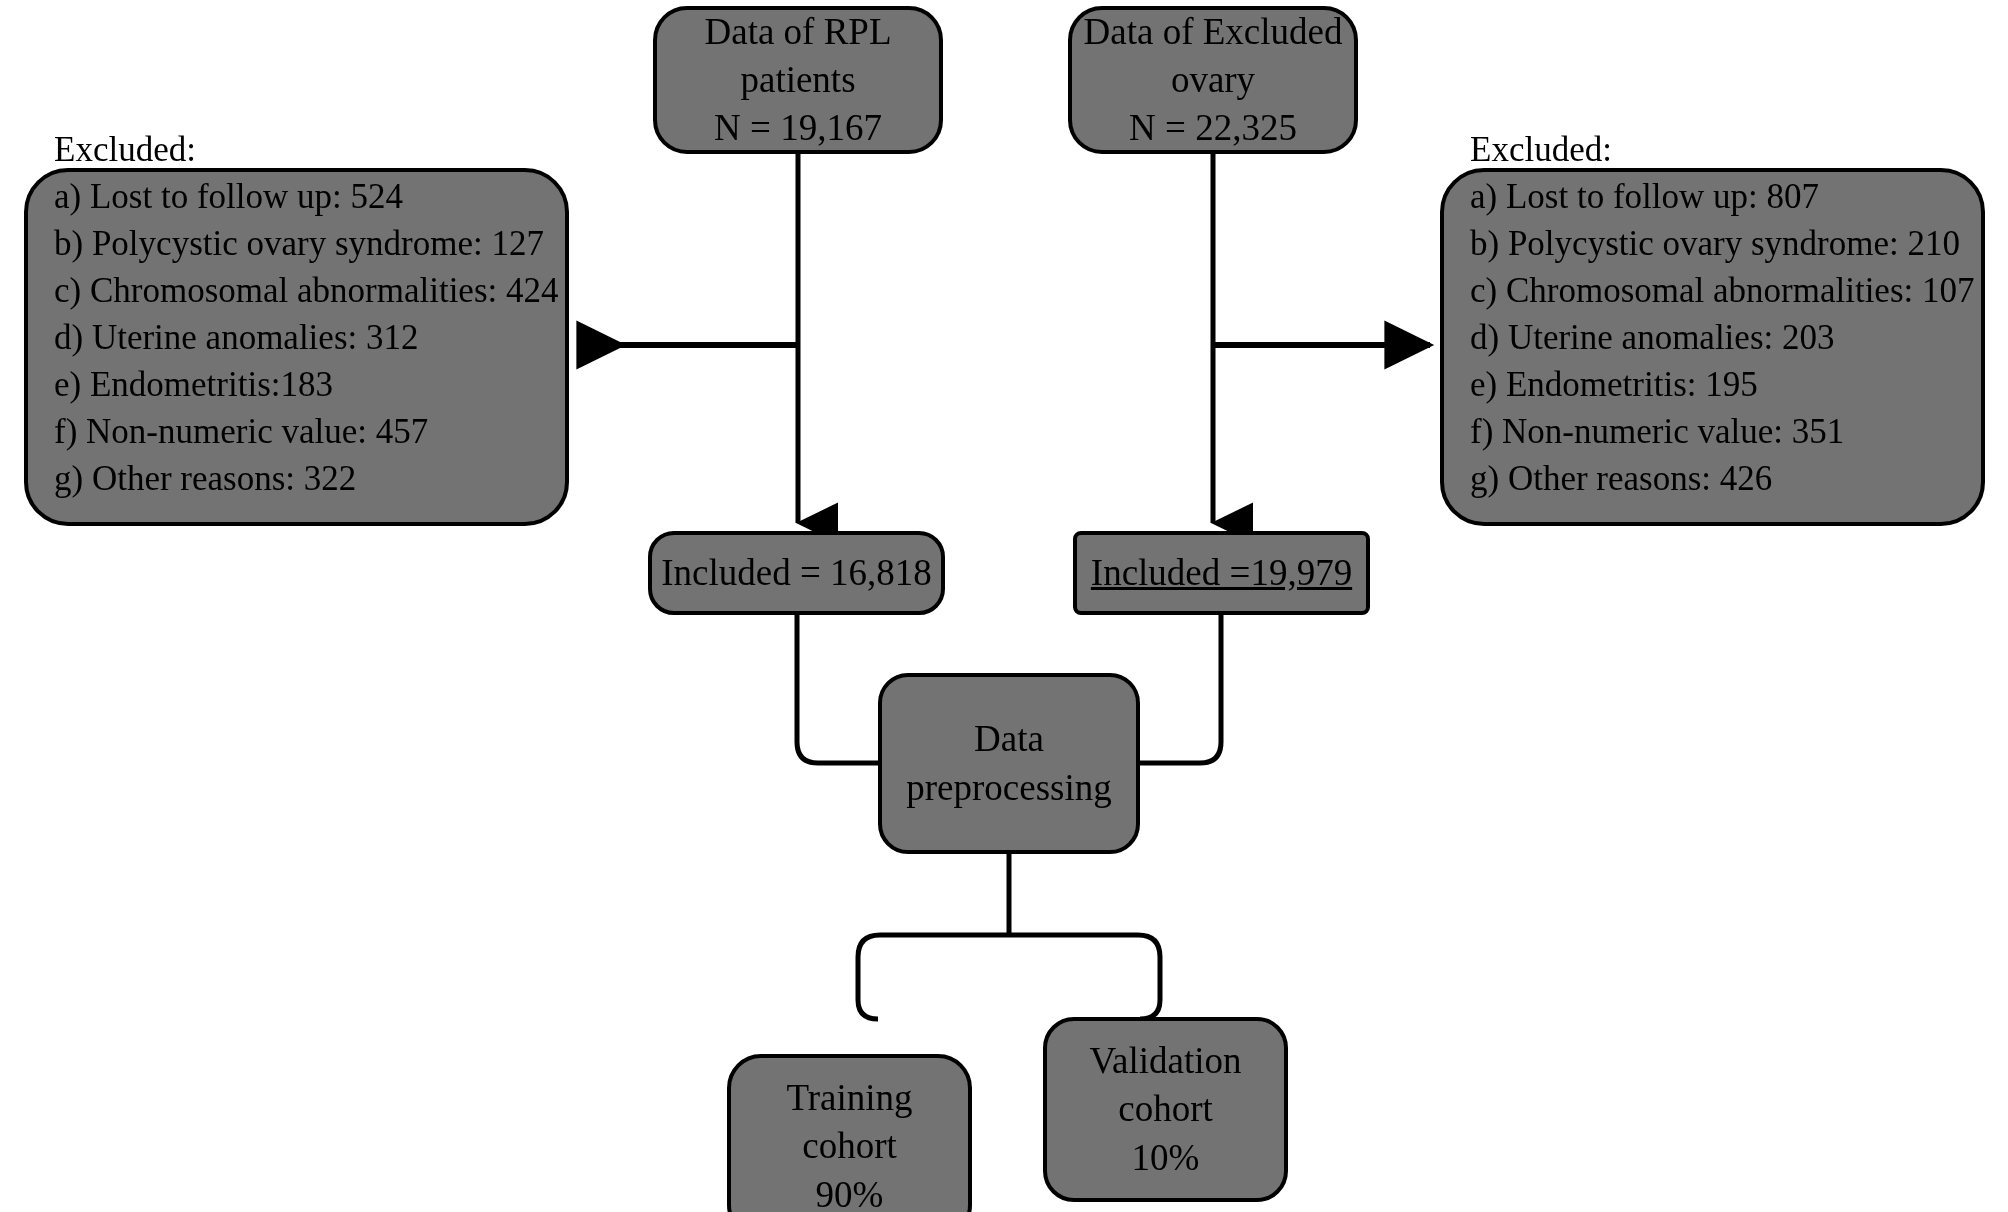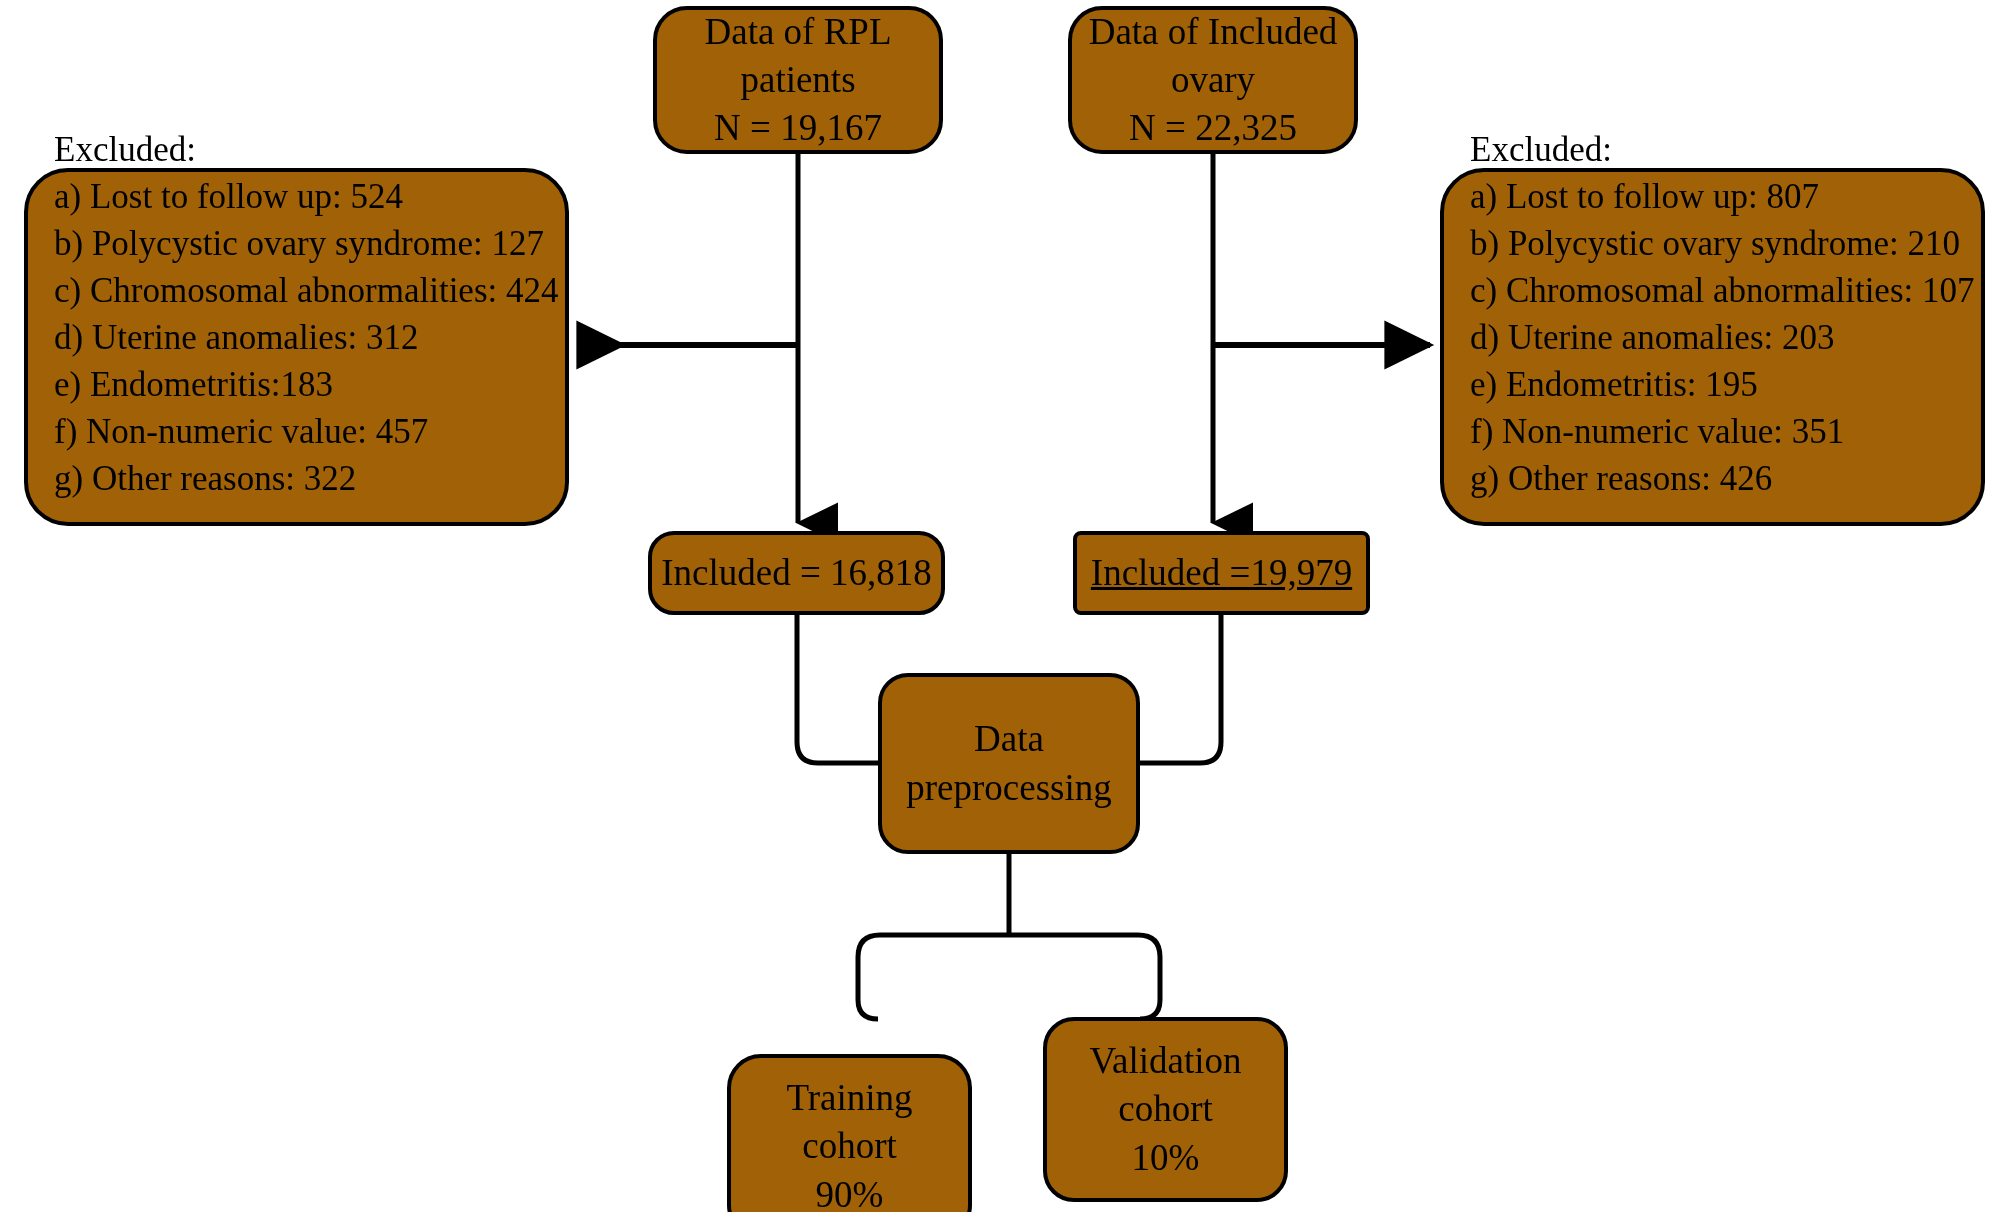--- a/index.html
+++ b/index.html
@@ -24,21 +24,21 @@
     left: 0;
     top: 0;
     width: 2008px;
     height: 1212px;
     pointer-events: none;
   }
   .node {
     position: absolute;
     box-sizing: border-box;
     border: 4px solid #000000;
-    background: #a16207;
+    background: #737373;
     display: flex;
     align-items: center;
     justify-content: center;
     text-align: center;
     line-height: 1.30;
   }
   .node .lines {
     width: 100%;
     padding: 0 6px;
     box-sizing: border-box;
@@ -150,21 +150,21 @@
   <div class="node" id="node-rpl">
     <div class="lines">
       <span class="line">Data of RPL</span>
       <span class="line">patients</span>
       <span class="line">N = 19,167</span>
     </div>
   </div>
 
   <div class="node" id="node-healthy">
     <div class="lines">
-      <span class="line">Data of Included</span>
+      <span class="line">Data of Excluded</span>
       <span class="line">ovary</span>
       <span class="line">N = 22,325</span>
     </div>
   </div>
 
   <div class="node excluded" id="node-excluded-left">
     <div class="lines">
       <span class="line">Excluded:</span>
       <span class="line">a) Lost to follow up: 524</span>
       <span class="line">b) Polycystic ovary syndrome: 127</span>

